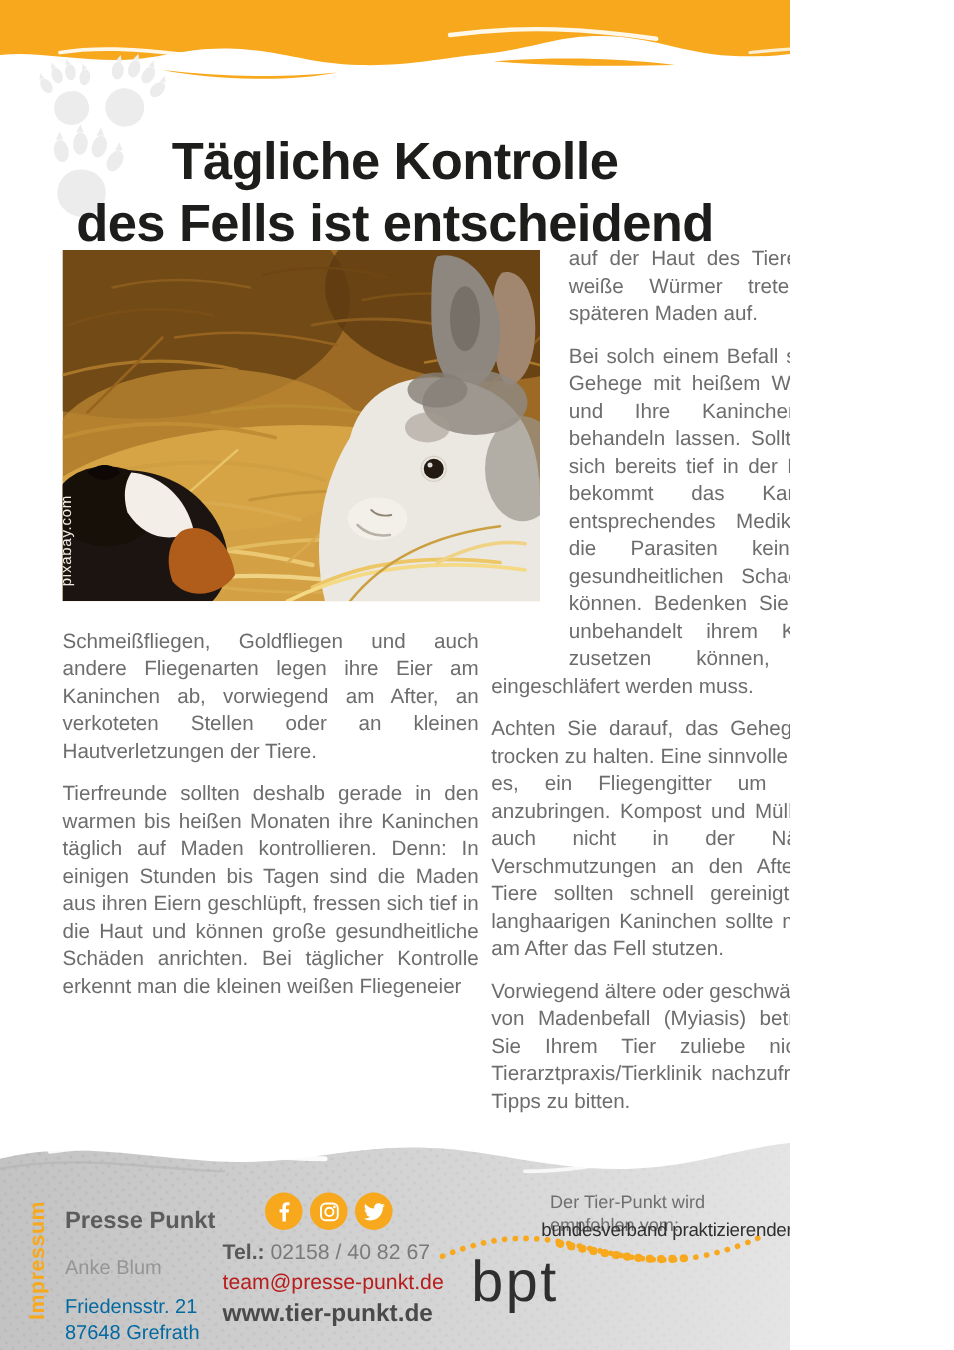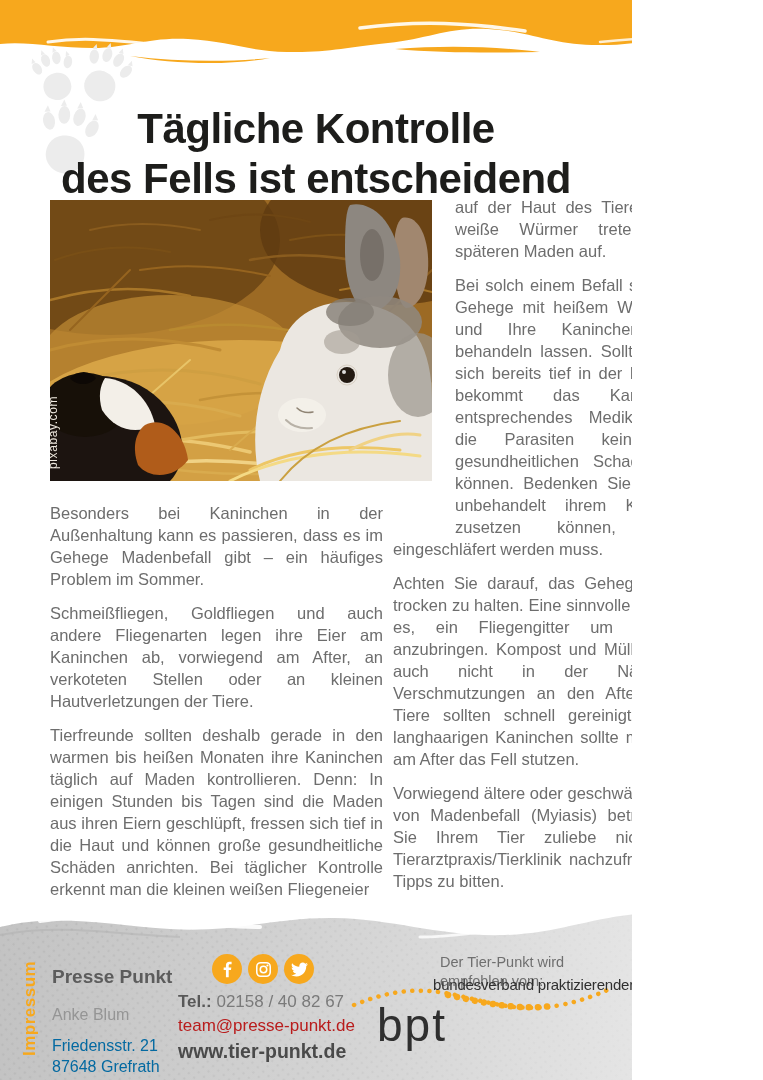--- a/index.html
+++ b/index.html
@@ -167,21 +167,20 @@
         <path d="M200 270 q60 -30 150 -20" stroke="#edc766" stroke-width="3"></path>
         <path d="M180 281 q80 -40 190 -25" stroke="#f4da85" stroke-width="3"></path>
         <path d="M230 281 q40 -50 120 -60" stroke="#caa040" stroke-width="2"></path>
         <path d="M300 250 q40 -20 70 -15" stroke="#f0d285" stroke-width="3"></path>
       </g>
     </svg>
     <span class="credit">pixabay.com</span>
   </div>
 
   <div class="col col-left">
-    <p>Besonders bei Kaninchen in der Außenhaltung kann es passieren, dass es im Gehege Madenbefall gibt – ein häufiges Problem im Sommer.</p>
     <p>Schmeißfliegen, Goldfliegen und auch andere Fliegenarten legen ihre Eier am Kaninchen ab, vorwiegend am After, an verkoteten Stellen oder an kleinen Hautverletzungen der Tiere.</p>
     <p>Tierfreunde sollten deshalb gerade in den warmen bis heißen Monaten ihre Kaninchen täglich auf Maden kontrollieren. Denn: In einigen Stunden bis Tagen sind die Maden aus ihren Eiern geschlüpft, fressen sich tief in die Haut und können große gesundheitliche Schäden anrichten. Bei täglicher Kontrolle erkennt man die kleinen weißen Fliegeneier</p>
   </div>
 
   <div class="col col-right">
     <div class="col-spacer"></div>
     <p>auf der Haut des Tieres. Als kleine, weiße Würmer treten dann die späteren Maden auf.</p>
     <p>Bei solch einem Befall sollten Sie das Gehege mit heißem Wasser reinigen und Ihre Kaninchen tierärztlich behandeln lassen. Sollten die Maden sich bereits tief in der Haut befinden, bekommt das Kaninchen ein entsprechendes Medikament, damit die Parasiten keinen weiteren gesundheitlichen Schaden anrichten können. Bedenken Sie, dass Maden unbehandelt ihrem Kaninchen so zusetzen können, dass es eingeschläfert werden muss.</p>
     <p>Achten Sie darauf, das Gehege sauber und trocken zu halten. Eine sinnvolle Maßnahme ist es, ein Fliegengitter um das Gehege anzubringen. Kompost und Mülltonnen sollten auch nicht in der Nähe stehen. Verschmutzungen an den Afterregionen der Tiere sollten schnell gereinigt werden. Bei langhaarigen Kaninchen sollte man zumindest am After das Fell stutzen.</p>
     <p>Vorwiegend ältere oder geschwächte Tiere sind von Madenbefall (Myiasis) betroffen. Zögern Sie Ihrem Tier zuliebe nicht, in Ihrer Tierarztpraxis/Tierklinik nachzufragen oder um Tipps zu bitten.</p>

